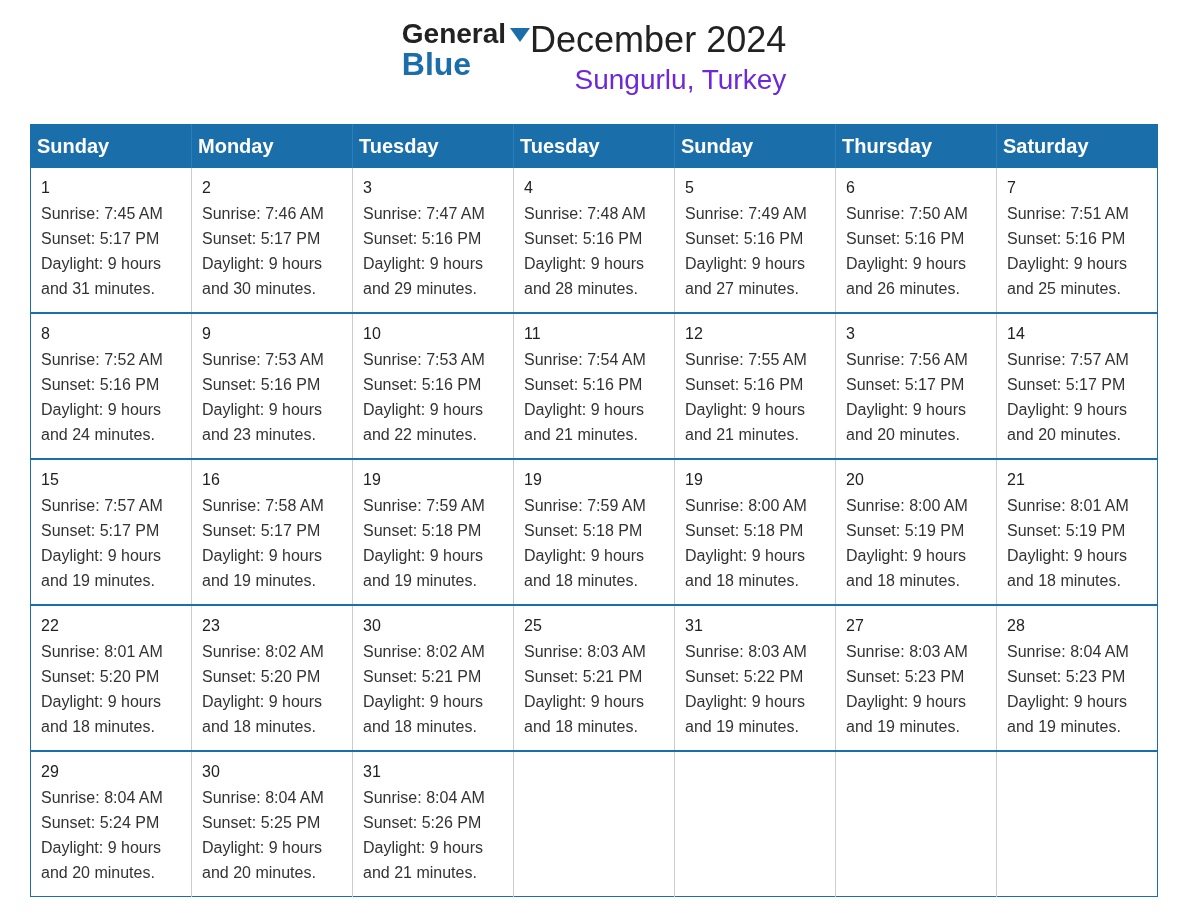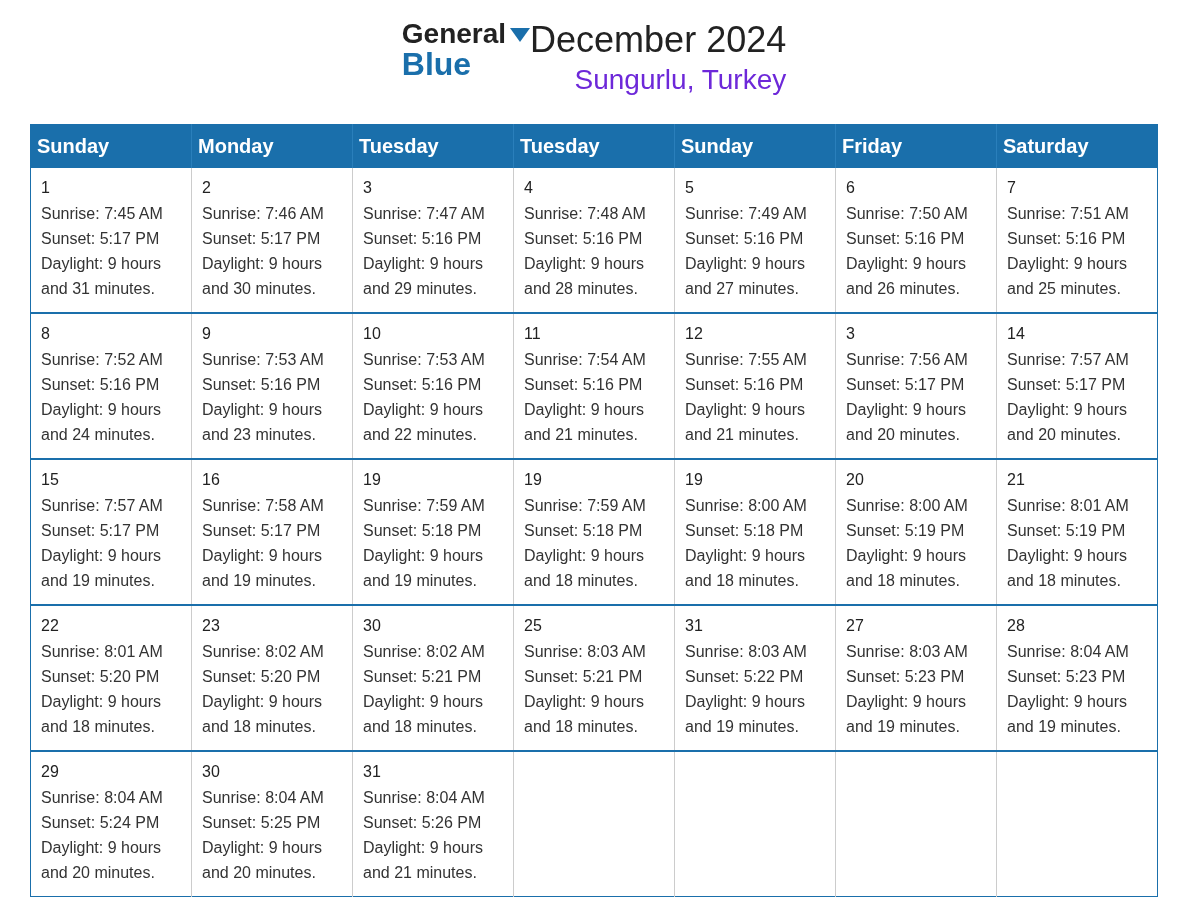--- a/index.html
+++ b/index.html
@@ -126,21 +126,21 @@
 </div>
 
 <table>
   <thead>
     <tr>
     <th>Sunday</th>
         <th>Monday</th>
         <th>Tuesday</th>
         <th>Tuesday</th>
         <th>Sunday</th>
-        <th>Friday</th>
+        <th>Thursday</th>
         <th>Saturday</th>
       </tr>
   </thead>
   <tbody>
   <tr>
         <td>
           <span class="day-num">1</span>
           <div class="day-info">Sunrise: 7:45 AM<br>Sunset: 5:17 PM<br>Daylight: 9 hours<br>and 31 minutes.</div>
         </td>
         <td>

